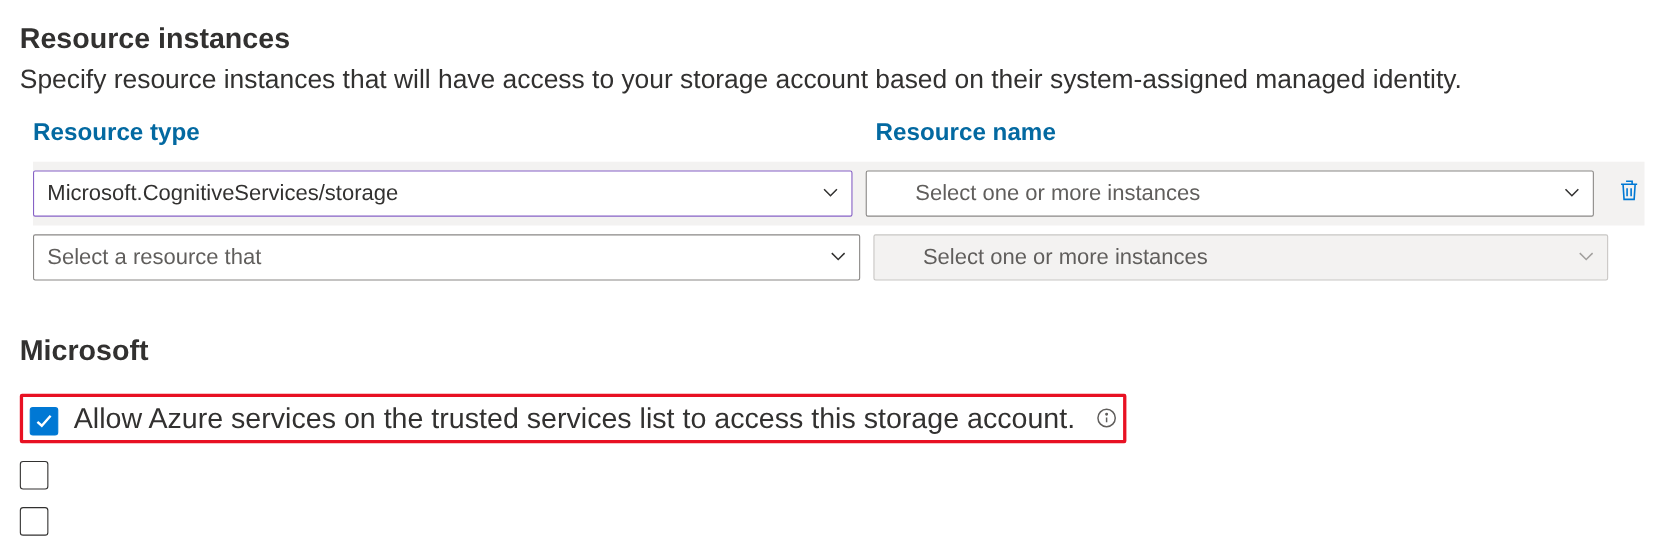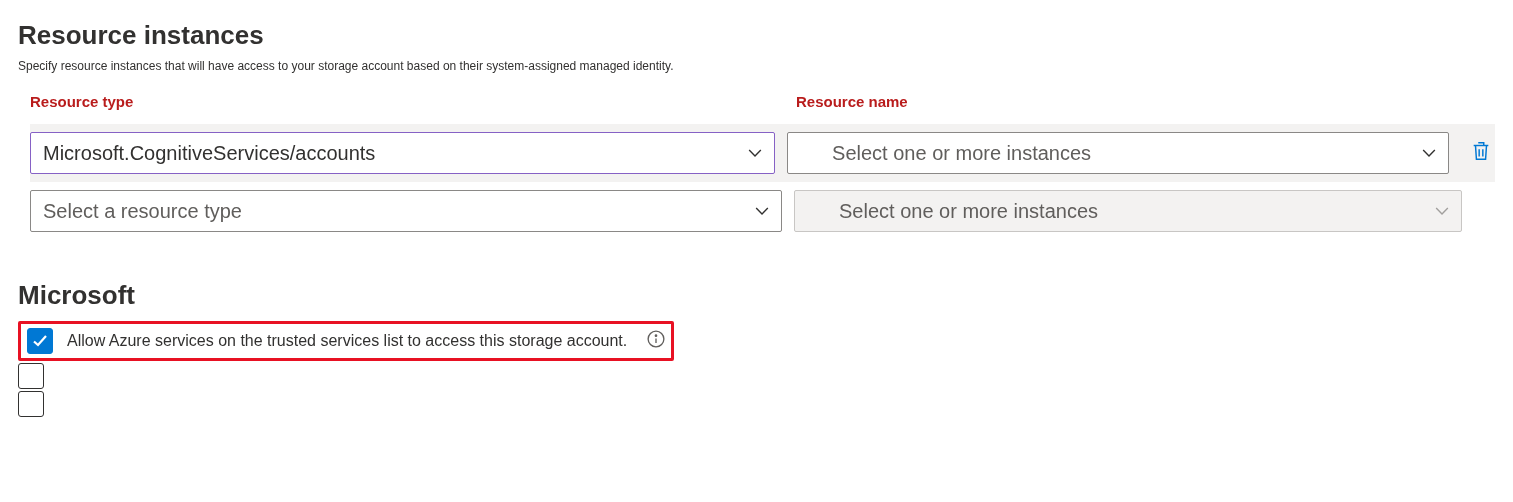--- a/index.html
+++ b/index.html
@@ -10,37 +10,37 @@
       padding: 20px 18px;
       font-size: 20px;
     }
     .section-heading {
       font-size: 26px;
       font-weight: 600;
       color: #323130;
       margin-bottom: 8px;
     }
     .section-description {
-      font-size: 12px;
+      font-size: 24px;
       color: #323130;
       margin-bottom: 20px;
       font-weight: 400;
     }
     .table-wrapper {
       margin-left: 12px;
     }
     .col-headers {
       display: flex;
       gap: 12px;
       margin-bottom: 14px;
     }
     .col-header {
-      font-size: 15px;
+      font-size: 22px;
       font-weight: 600;
-      color: #b91c1c;
+      color: #0369a1;
     }
     .col-header.col1 { width: 754px; }
     .col-header.col2 { width: 670px; }
     .row {
       display: flex;
       align-items: center;
       gap: 12px;
       padding: 8px 0;
     }
     .row.shaded {
@@ -86,24 +86,24 @@
       justify-content: center;
       cursor: pointer;
       color: #0078d4;
       margin-left: 6px;
     }
     .exceptions-section {
       margin-top: 40px;
     }
     .checkbox-row {
       display: flex;
-      align-items: center;
+      align-items: flex-end;
       gap: 14px;
-      margin-top: 2px;
-      font-size: 16px;
+      margin-top: 16px;
+      font-size: 26px;
     }
     .checkbox-row.highlighted {
       border: 3px solid #e81123;
       padding: 4px 6px;
       display: inline-flex;
       border-radius: 2px;
     }
     .checkbox {
       width: 26px;
       height: 26px;
@@ -145,21 +145,21 @@
   <p class="section-description">Specify resource instances that will have access to your storage account based on their system-assigned managed identity.</p>
 
   <div class="table-wrapper">
     <div class="col-headers">
       <div class="col-header col1">Resource type</div>
       <div class="col-header col2">Resource name</div>
     </div>
 
     <div class="row shaded">
       <div class="dropdown w1 selected-purple">
-        <span>Microsoft.CognitiveServices/accounts</span>
+        <span>Microsoft.CognitiveServices/storage</span>
         <span>
           <svg class="chevron" viewBox="0 0 12 12" fill="none" stroke="#323130" stroke-width="1.2">
               <path d="M1 3.5 L6 8.5 L11 3.5"></path>
             </svg>
         </span>
       </div>
       <div class="dropdown w2">
         <span class="placeholder">Select one or more instances</span>
         <span>
           <svg class="chevron" viewBox="0 0 12 12" fill="none" stroke="#323130" stroke-width="1.2">
@@ -174,21 +174,21 @@
               <path d="M9 3h6v3"></path>
               <path d="M6 6l1 15h10l1-15"></path>
               <path d="M10 10v8M14 10v8"></path>
           </svg>
         </span>
       </div>
     </div>
 
     <div class="row">
       <div class="dropdown w1">
-        <span class="placeholder">Select a resource type</span>
+        <span class="placeholder">Select a resource that</span>
         <span>
           <svg class="chevron" viewBox="0 0 12 12" fill="none" stroke="#323130" stroke-width="1.2">
               <path d="M1 3.5 L6 8.5 L11 3.5"></path>
             </svg>
         </span>
       </div>
       <div class="dropdown w2 disabled">
         <span class="placeholder">Select one or more instances</span>
         <span>
           <svg class="chevron" viewBox="0 0 12 12" fill="none" stroke="#a19f9d" stroke-width="1.2">

